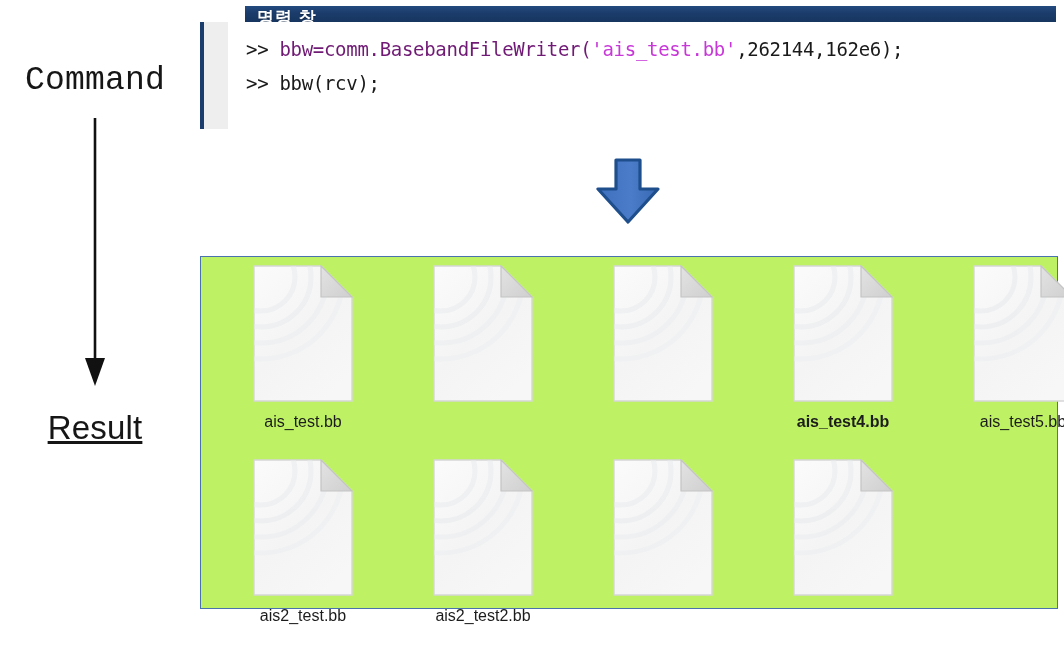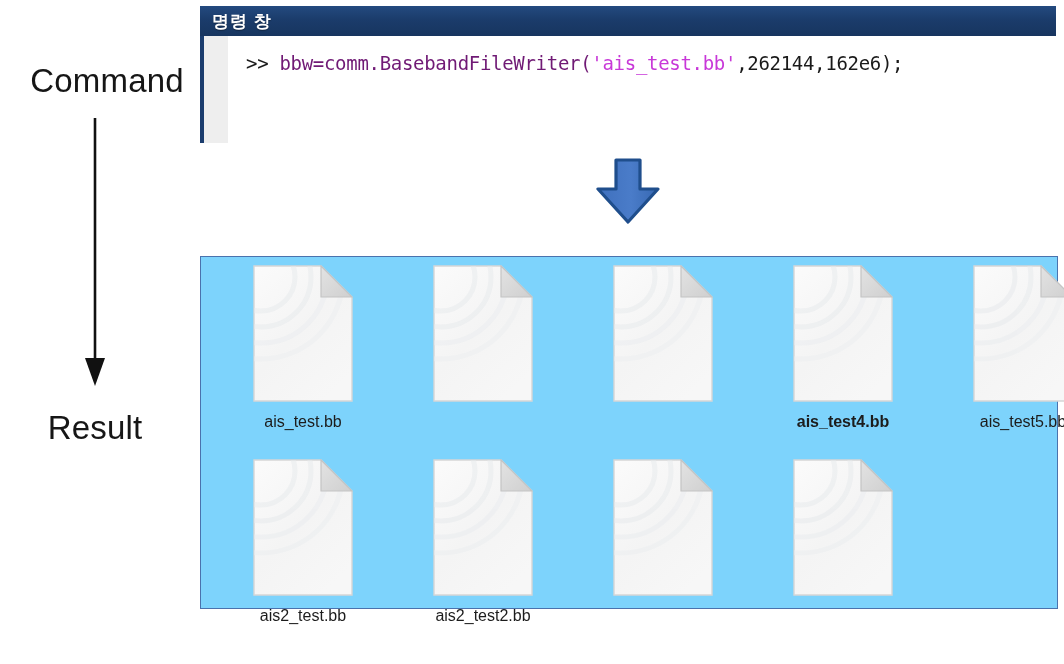--- a/index.html
+++ b/index.html
@@ -12,67 +12,68 @@
     height: 664px;
     position: relative;
     overflow: hidden;
     font-family: "Liberation Sans", sans-serif;
     -webkit-font-smoothing: antialiased;
   }
 
   
   #label-command {
     position: absolute;
-    left: 12px;
+    left: 0px;
     top: 62px;
     width: 190px;
     text-align: center;
     font-size: 33px;
     color: #161616;
-    font-family: Liberation Sans, sans-serif;
+    font-family: Liberation Mono, monospace;
     letter-spacing: 0.2px;
     white-space: nowrap;
   }
   #label-result {
     position: absolute;
     left: 0px;
     top: 409px;
     width: 190px;
     text-align: center;
     font-size: 33px;
     color: #161616;
     font-family: "Liberation Sans", sans-serif;
     letter-spacing: 0.2px;
     white-space: nowrap;
+    text-decoration: underline;
   }
   #flow-arrow-vertical {
     position: absolute;
     left: 70px;
     top: 118px;
     width: 50px;
     height: 268px;
   }
 
   
   #command-window {
     position: absolute;
     left: 200px;
     top: 6px;
     width: 856px;
     height: 137px;
     background: #ffffff;
   }
   #command-window-titlebar {
-    height: 30px;
+    height: 16px;
     background: #1b3d6e;
     background: linear-gradient(to bottom, #234a7f 0%, #1b3c6b 45%, #17355f 100%);
     display: flex;
-    align-items: center;
     padding-left: 12px;
     box-sizing: border-box;
+    margin-left: 45px;
   }
   #command-window-title {
     color: #ffffff;
     font-size: 17px;
     font-weight: bold;
     font-family: "Liberation Sans", sans-serif;
     letter-spacing: 1px;
     text-shadow: 0 1px 1px rgba(0,0,0,0.35);
   }
   #command-window-body {
@@ -113,21 +114,21 @@
   }
 
   
   #file-panel {
     position: absolute;
     left: 200px;
     top: 256px;
     width: 858px;
     height: 353px;
     border: 1px solid #4a72ad;
-    background: #7dd3fc;
+    background: #bef264;
     box-sizing: border-box;
   }
   .file-grid-row {
     position: absolute;
     left: 0;
     width: 100%;
     height: 190px;
   }
   #file-row-0 { top: 8px; }
   #file-row-1 { top: 202px; }
@@ -170,20 +171,21 @@
 
   <div id="command-window-titlebar">
     <span id="command-window-title">명령 창</span>
   </div>
 
   <div id="command-window-body">
     <div id="command-gutter"></div>
     <div id="command-lines">
 
     <div class="command-line"><span>&gt;&gt; </span><span style="color: #701a75;">bbw=comm.BasebandFileWriter(</span><span style="color: rgb(200, 56, 216);">'ais_test.bb'</span><span style="color: rgb(26, 26, 26);">,262144,162e6);</span></div>
+        <div class="command-line"><span>&gt;&gt; </span><span style="color: rgb(26, 26, 26);">bbw(rcv);</span></div>
       </div>
   </div>
 </div>
 
 <div id="transition-arrow">
   <svg width="72" height="66" viewBox="0 0 72 66">
     <defs>
       <linearGradient id="arrGrad" x1="0" y1="0" x2="1" y2="0">
         <stop offset="0%" stop-color="#3f70bd"></stop>
         <stop offset="55%" stop-color="#4a7cc9"></stop>

